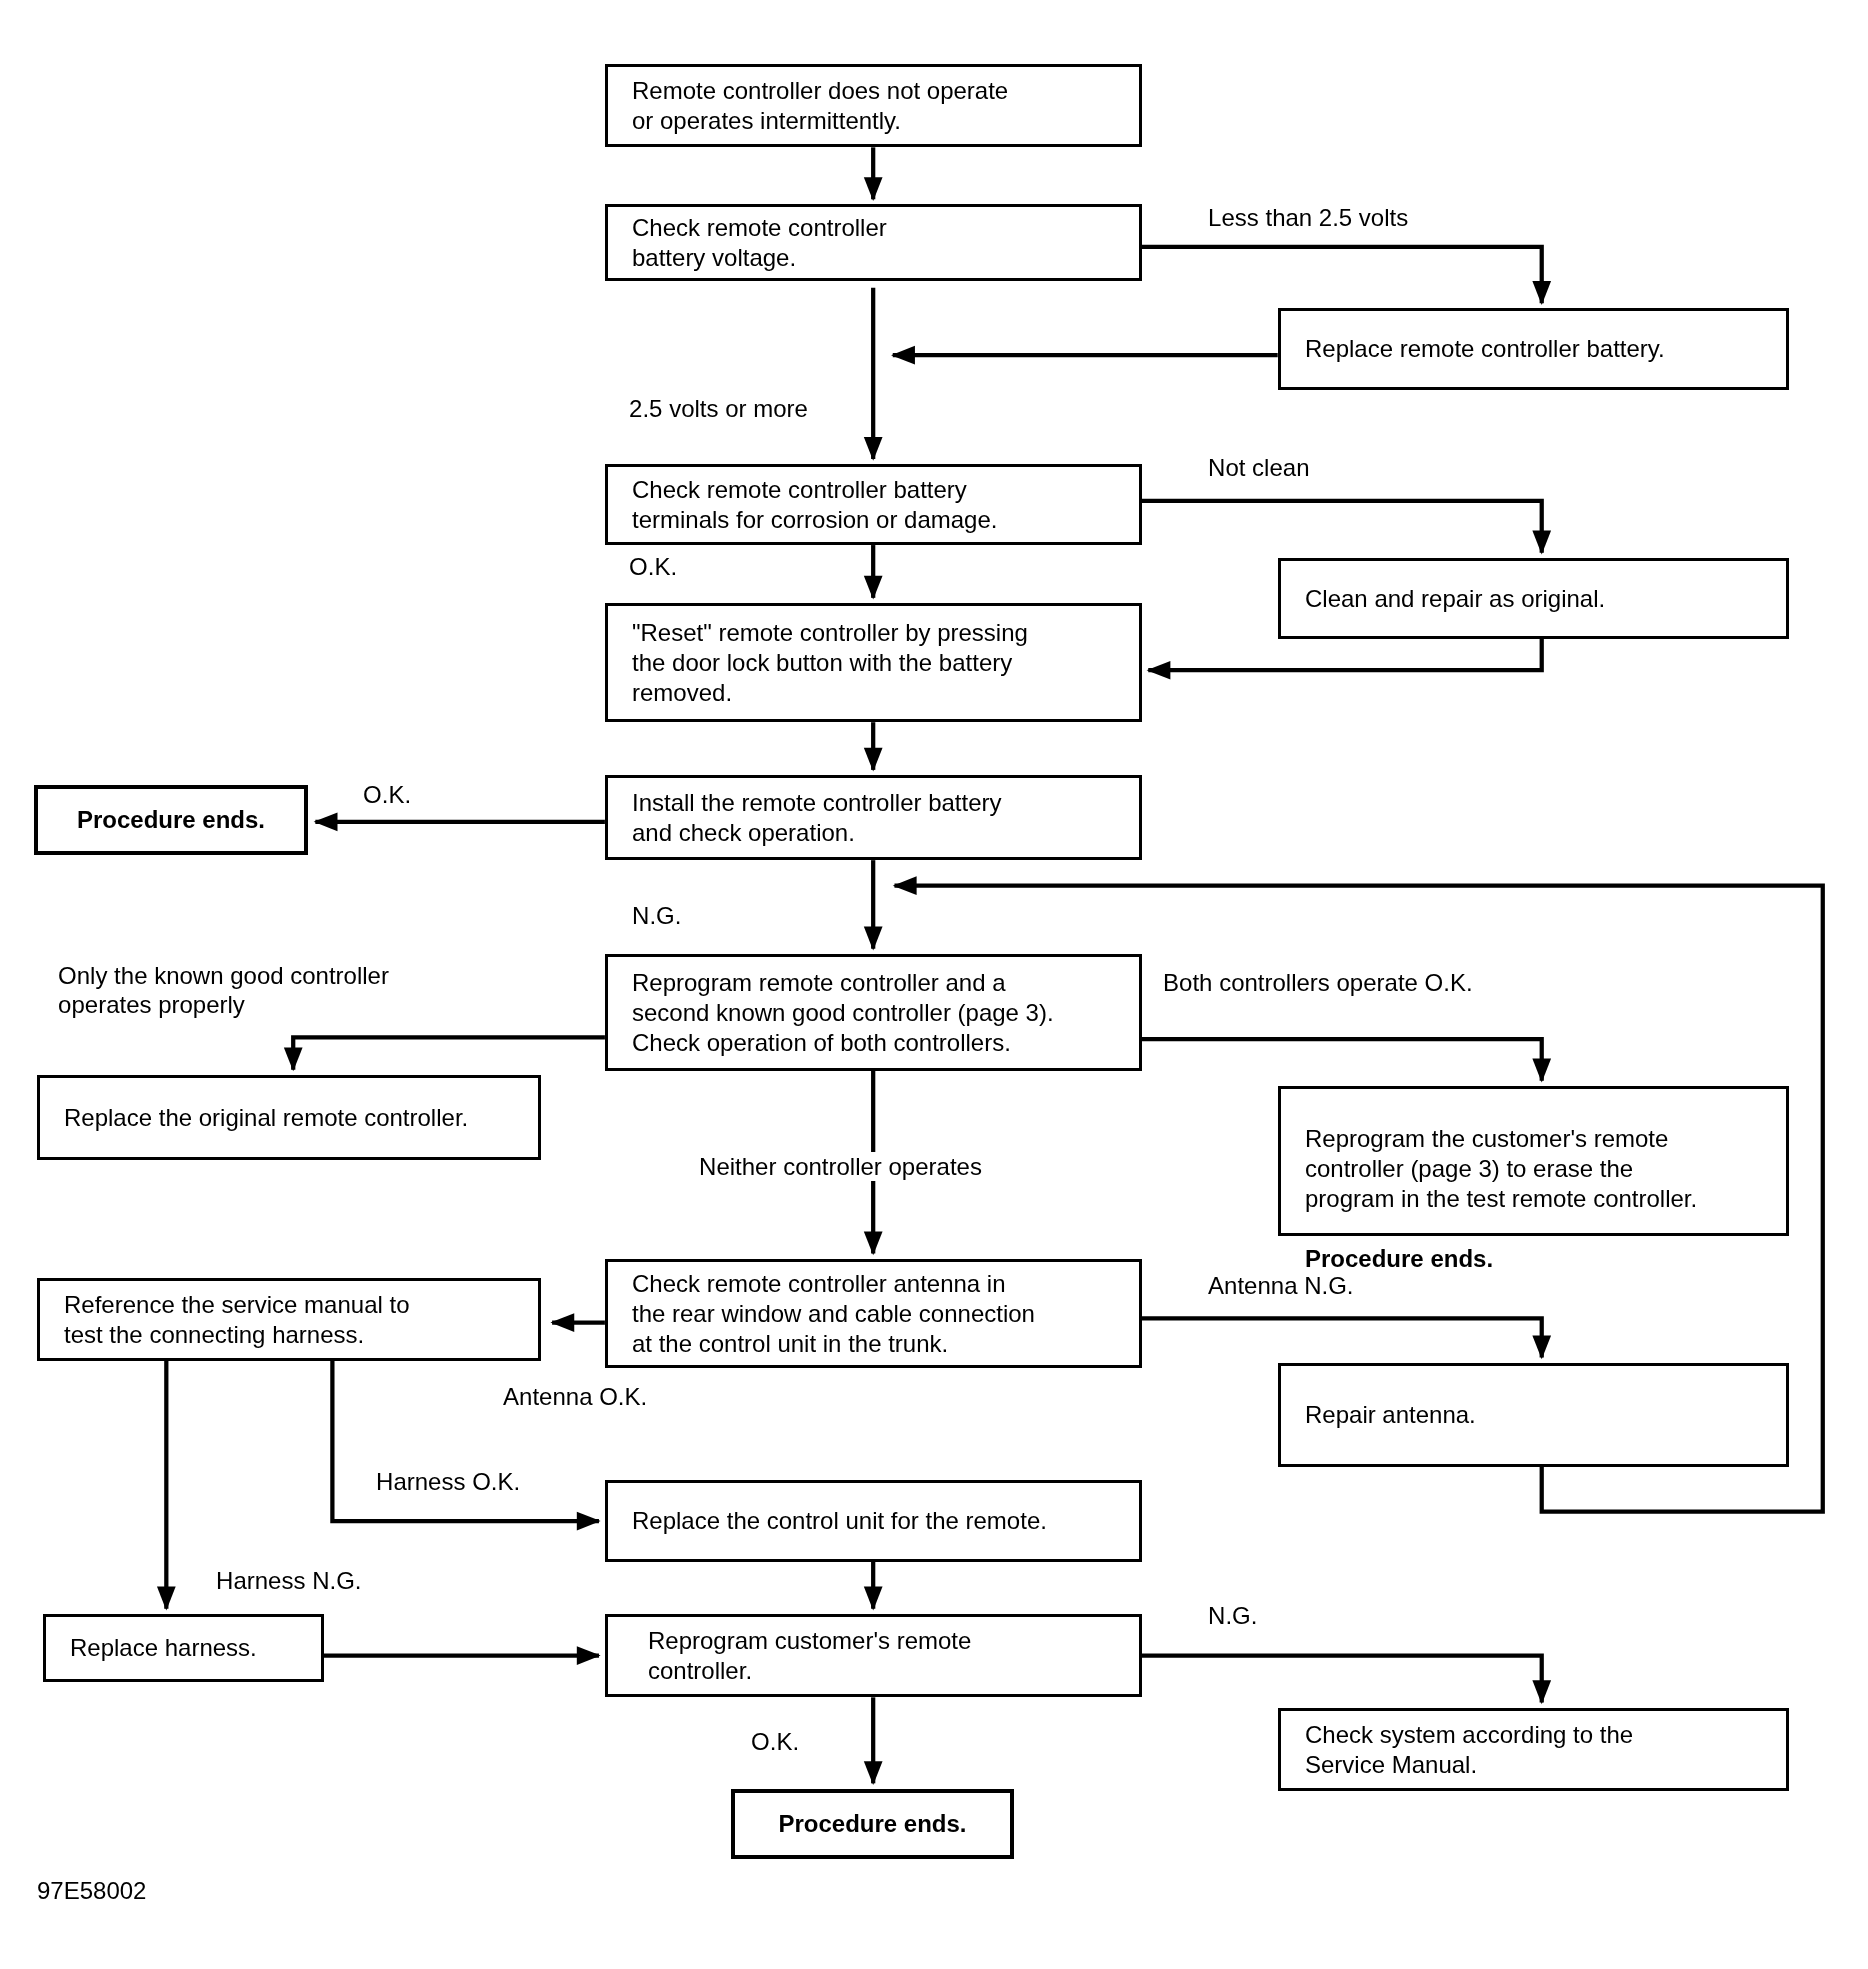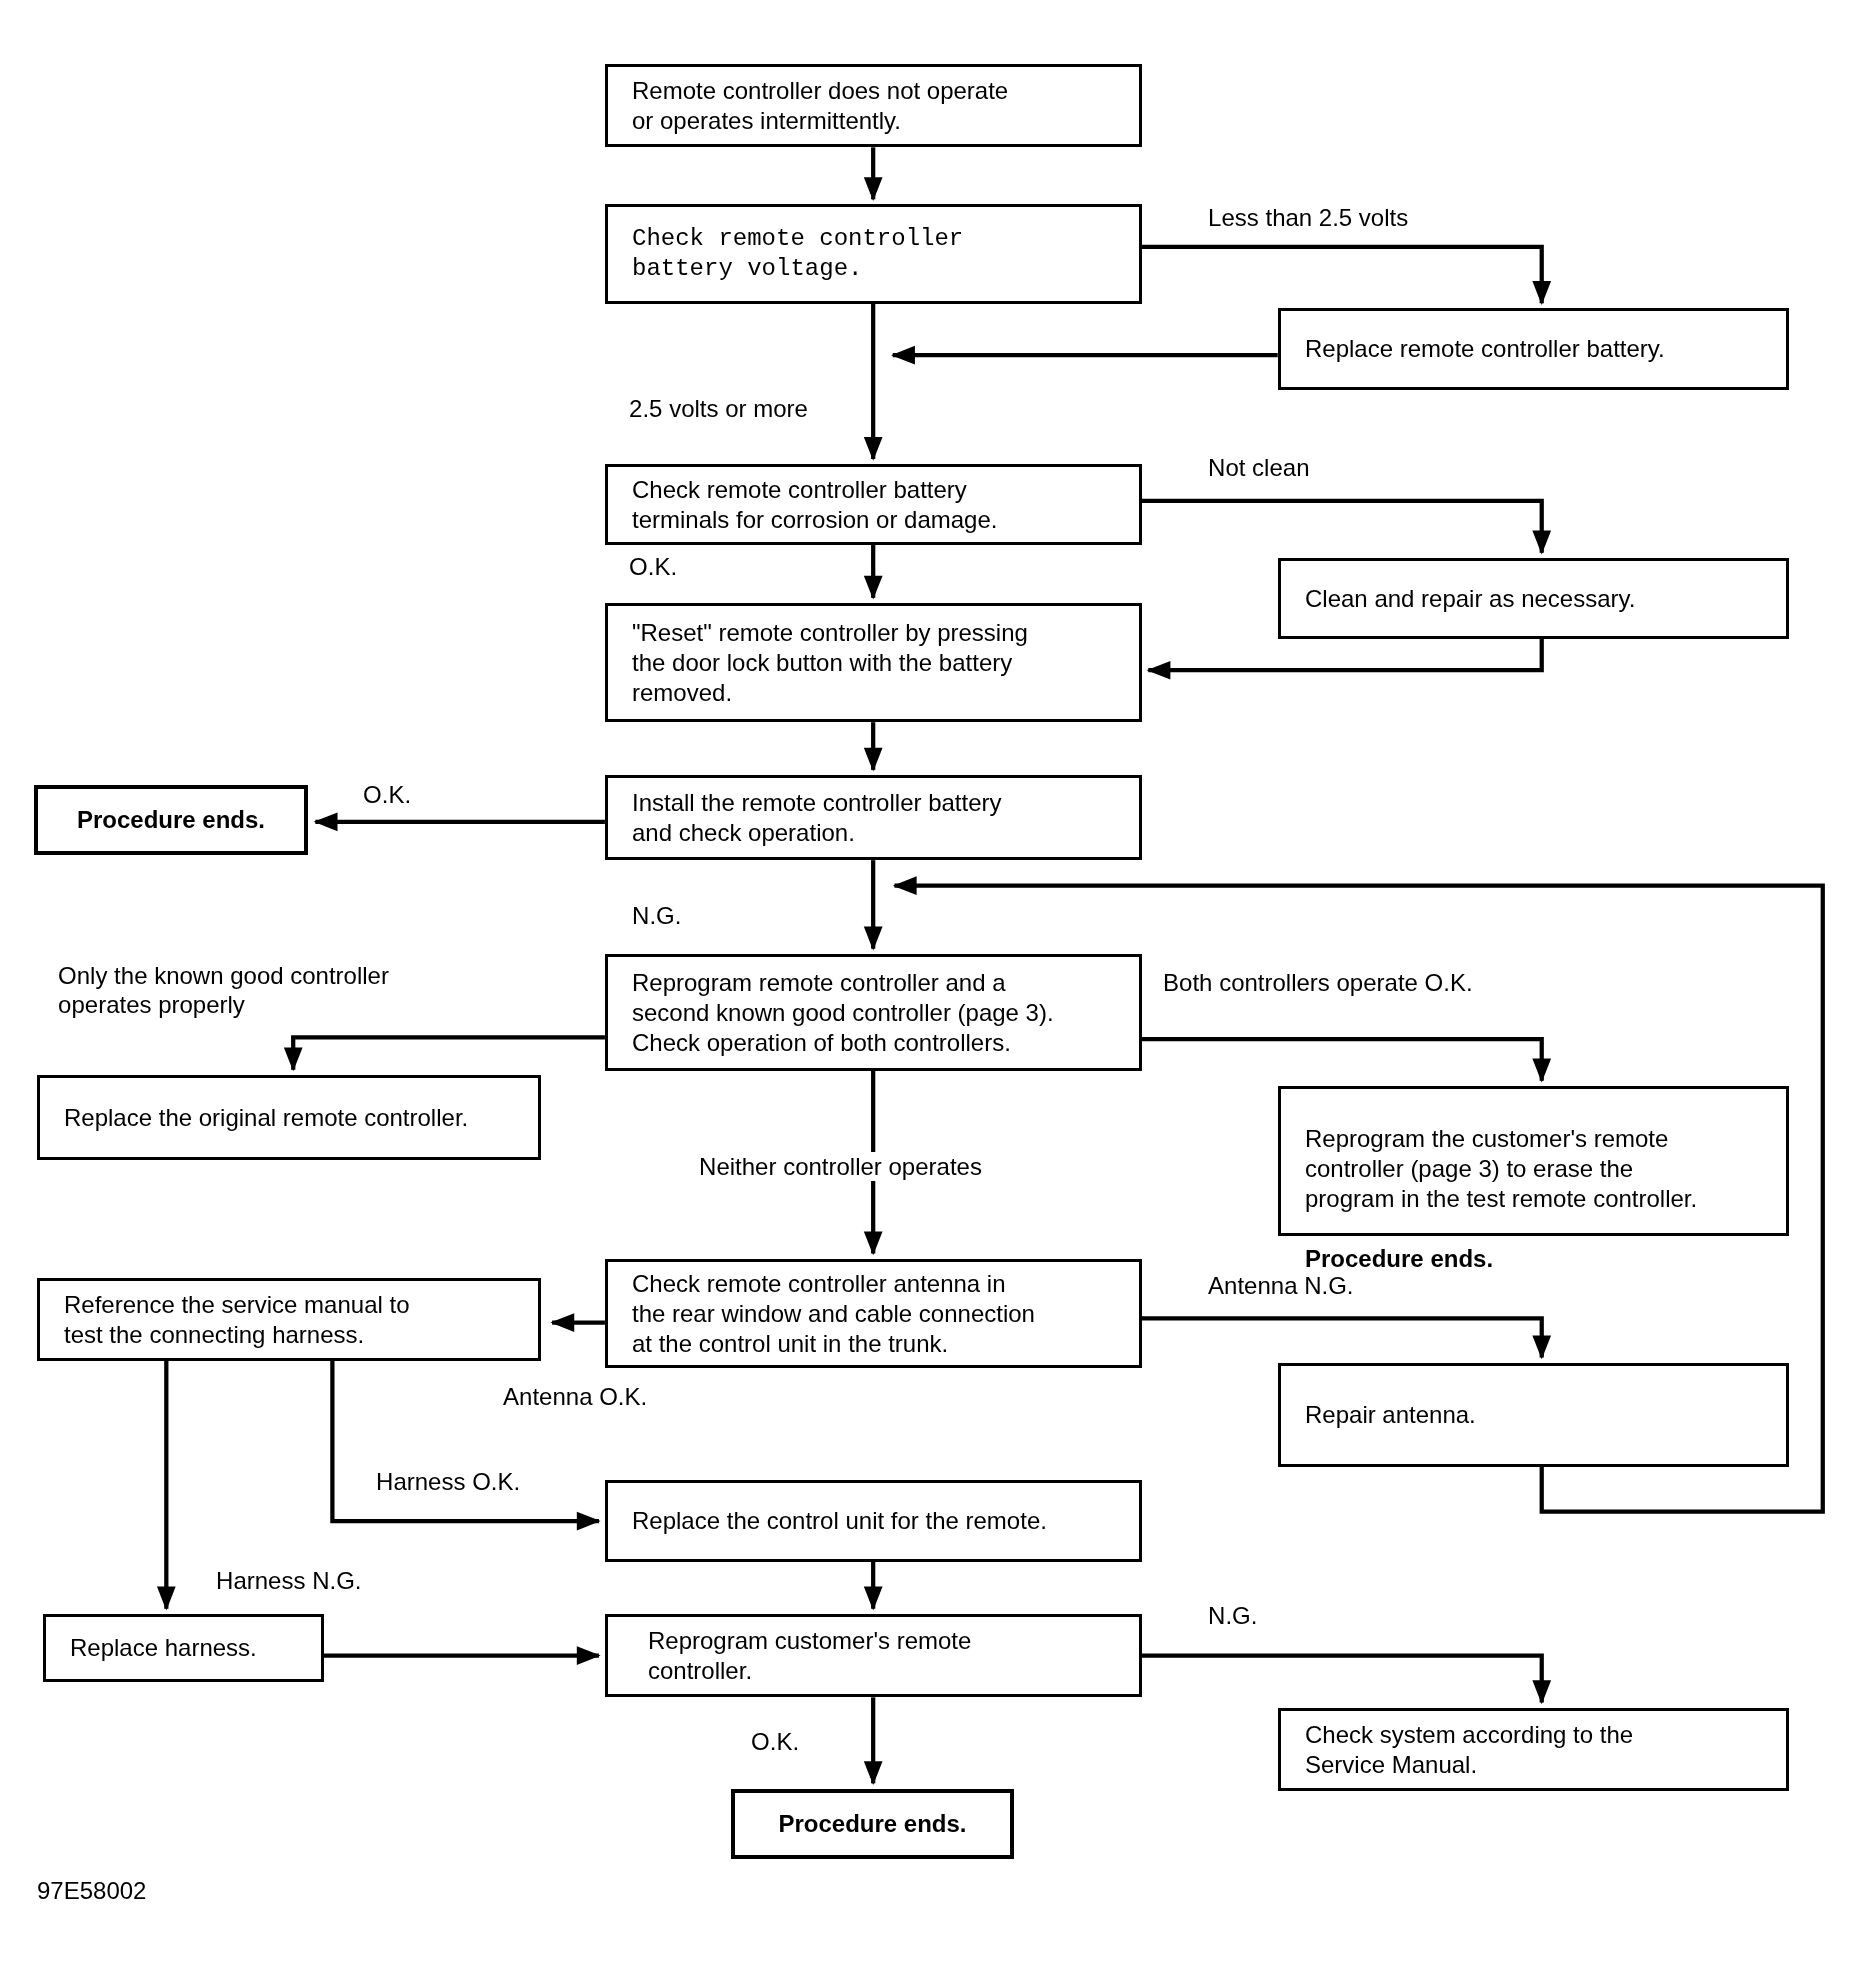--- a/index.html
+++ b/index.html
@@ -93,21 +93,21 @@
 
       <polyline points="1340,1944 1810,1944 1810,1999" marker-end="url(#arw)"></polyline>
 
       <polyline points="1025,1993 1025,2094" marker-end="url(#arw)"></polyline>
     </g>
   </svg>
 
   <div class="box" style="left:605px;top:64px;width:537px;height:83px;">Remote controller does not operate
 or operates intermittently.</div>
 
-  <div class="box" style="left:605px;top:204px;width:537px;height:100px;font-family:Liberation Mono, monospace;">Check remote controller
+  <div class="box" style="left:605px;top:204px;width:537px;height:77px;">Check remote controller
 battery voltage.</div>
 
   <div class="box" style="left:605px;top:464px;width:537px;height:81px;">Check remote controller battery
 terminals for corrosion or damage.</div>
 
   <div class="box" style="left:605px;top:603px;width:537px;height:119px;">"Reset" remote controller by pressing
 the door lock button with the battery
 removed.</div>
 
   <div class="box" style="left:605px;top:775px;width:537px;height:85px;">Install the remote controller battery
@@ -132,21 +132,21 @@
 
   <div class="box" style="left:37px;top:1075px;width:504px;height:85px;">Replace the original remote controller.</div>
 
   <div class="box" style="left:37px;top:1278px;width:504px;height:83px;">Reference the service manual to
 test the connecting harness.</div>
 
   <div class="box" style="left:43px;top:1614px;width:281px;height:68px;">Replace harness.</div>
 
   <div class="box" style="left:1278px;top:308px;width:511px;height:82px;">Replace remote controller battery.</div>
 
-  <div class="box" style="left:1278px;top:558px;width:511px;height:81px;">Clean and repair as necessary.</div>
+  <div class="box" style="left:1278px;top:558px;width:511px;height:81px;">Clean and repair as original.</div>
 
   <div class="box multiline-box" style="left:1278px;top:1086px;width:511px;height:150px;">
     <span>Reprogram the customer's remote
 controller (page 3) to erase the
 program in the test remote controller.</span>
     <span style="font-weight:bold;">Procedure ends.</span>
   </div>
 
   <div class="box" style="left:1278px;top:1363px;width:511px;height:104px;">Repair antenna.</div>
 

